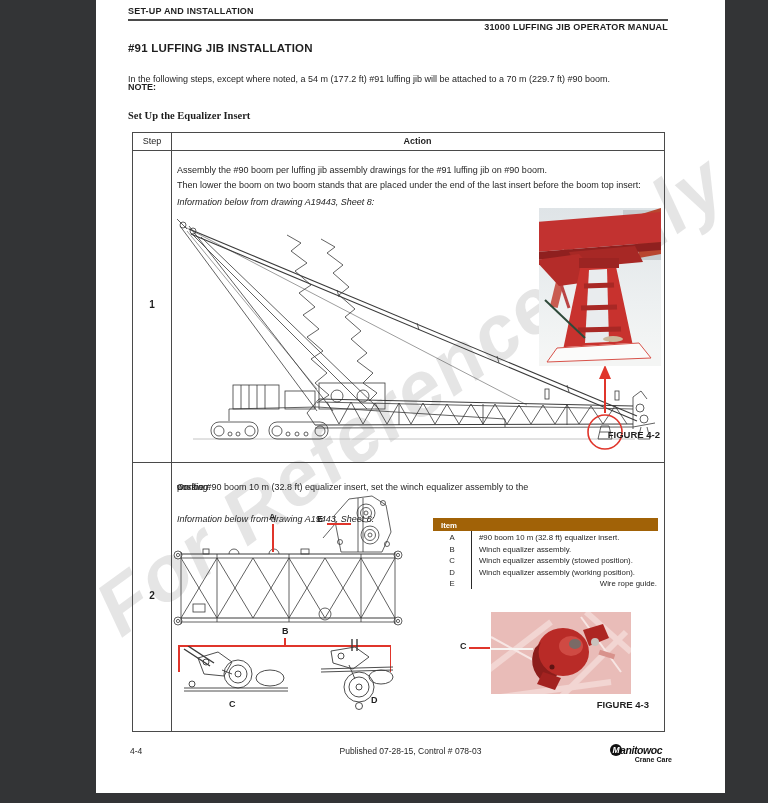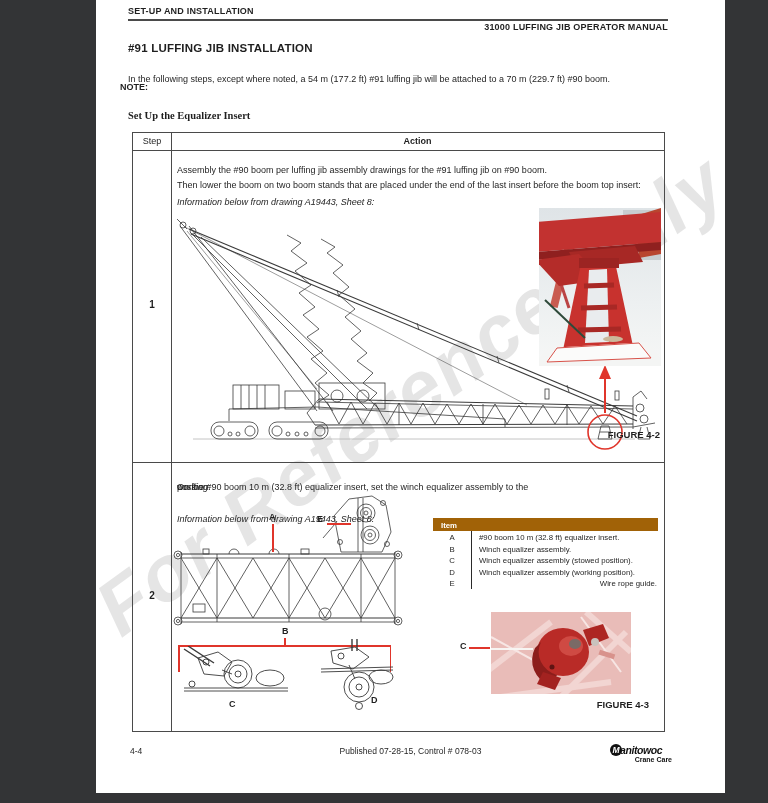--- a/index.html
+++ b/index.html
@@ -21,21 +21,21 @@
     font-size:78px;font-weight:bold;font-style:italic;
     color:rgba(80,80,80,0.15);white-space:nowrap;z-index:0;
     letter-spacing:2px;pointer-events:none;
   }
   .z{position:absolute;z-index:1;}
   .hdr-l{left:32px;top:6px;font-size:9px;font-weight:bold;letter-spacing:.2px;}
   .hdr-r{right:57px;top:22px;font-size:9px;font-weight:bold;letter-spacing:.2px;}
   .hdr-rule{left:32px;top:19px;width:540px;height:2px;background:#4a4a4a;}
   .title{left:32px;top:42px;font-size:11.5px;font-weight:bold;letter-spacing:.2px;}
   .intro{left:32px;top:63px;width:545px;font-size:9px;line-height:12px;margin-top:10px;}
-  .note-label{left:24px;top:82px;font-size:9px;font-weight:bold;}
+  .note-label{left:32px;top:82px;font-size:9px;font-weight:bold;}
   .note-body{left:74px;top:82px;width:502px;font-size:9px;line-height:13px;}
   a.doclink{color:#3b55cb;text-decoration:underline;cursor:pointer;}
   .section-h{left:32px;top:110px;font-size:10.5px;font-weight:bold;font-family:Liberation Serif, serif;}
 
   .steps-table{left:36px;top:132px;width:531px;height:598px;border:1px solid #4a4a4a;}
   .steps-table *{position:absolute;}
   .tbl-head-rule{top:17px;left:0;width:100%;height:1px;background:#4a4a4a;}
   .tbl-col-line{left:38px;top:0;bottom:0;width:1px;background:#4a4a4a;}
   .tbl-row-line{top:329px;left:0;width:100%;height:1px;background:#4a4a4a;}
   .th-step{left:0;top:3px;width:38px;text-align:center;font-size:9px;font-weight:normal;}

